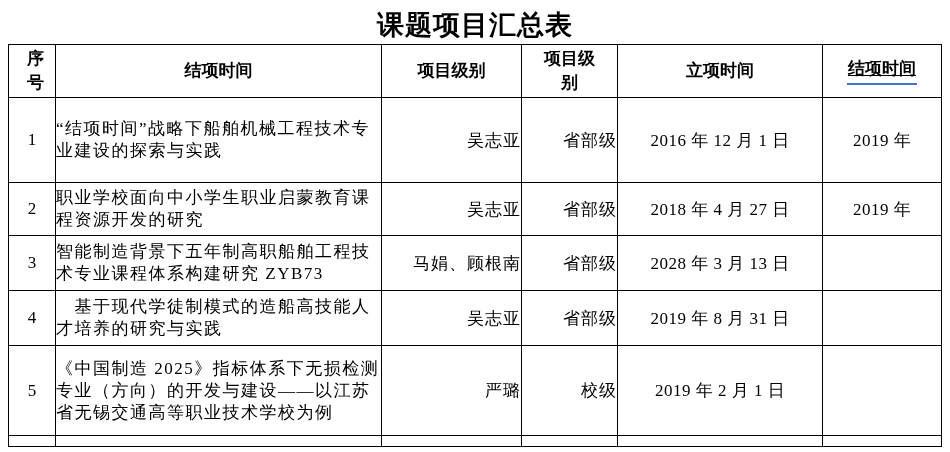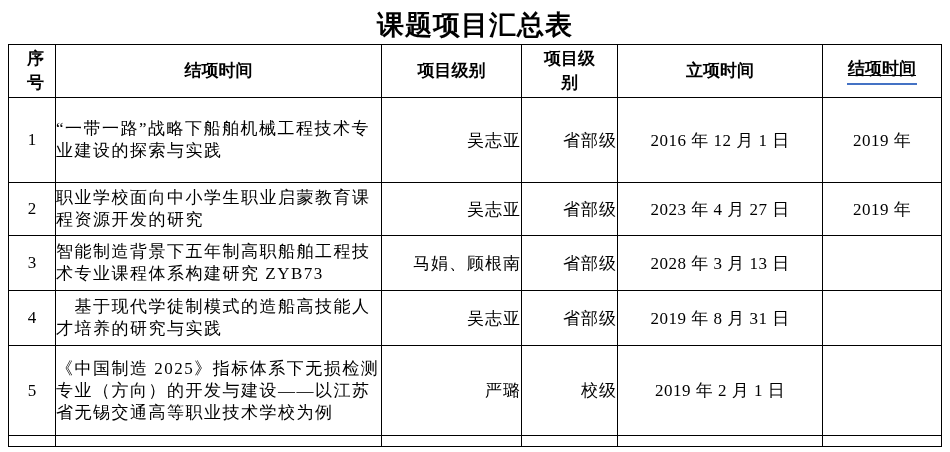--- a/index.html
+++ b/index.html
@@ -103,33 +103,33 @@
       <th>序号</th>
       <th>结项时间</th>
       <th>项目级别</th>
       <th>项目级别</th>
       <th>立项时间</th>
       <th><span class="end-header-text">结项时间</span></th>
     </tr>
 
     <tr class="row-r0">
       <td class="cell-no">1</td>
-      <td class="cell-name">“一带一路”战略下船舶机械工程技术专业建设的探索与实践</td>
+      <td class="cell-name">“结项时间”战略下船舶机械工程技术专业建设的探索与实践</td>
       <td class="cell-leader">吴志亚</td>
       <td class="cell-level">省部级</td>
       <td class="cell-start">2016 年 12 月 1 日</td>
       <td class="cell-end">2019 年</td>
     </tr>
 
     <tr class="row-r1">
       <td class="cell-no">2</td>
       <td class="cell-name">职业学校面向中小学生职业启蒙教育课程资源开发的研究</td>
       <td class="cell-leader">吴志亚</td>
       <td class="cell-level">省部级</td>
-      <td class="cell-start">2023 年 4 月 27 日</td>
+      <td class="cell-start">2018 年 4 月 27 日</td>
       <td class="cell-end">2019 年</td>
     </tr>
 
     <tr class="row-r2">
       <td class="cell-no">3</td>
       <td class="cell-name">智能制造背景下五年制高职船舶工程技术专业课程体系构建研究 ZYB73</td>
       <td class="cell-leader">马娟、顾根南</td>
       <td class="cell-level">省部级</td>
       <td class="cell-start">2028 年 3 月 13 日</td>
       <td class="cell-end"></td>

